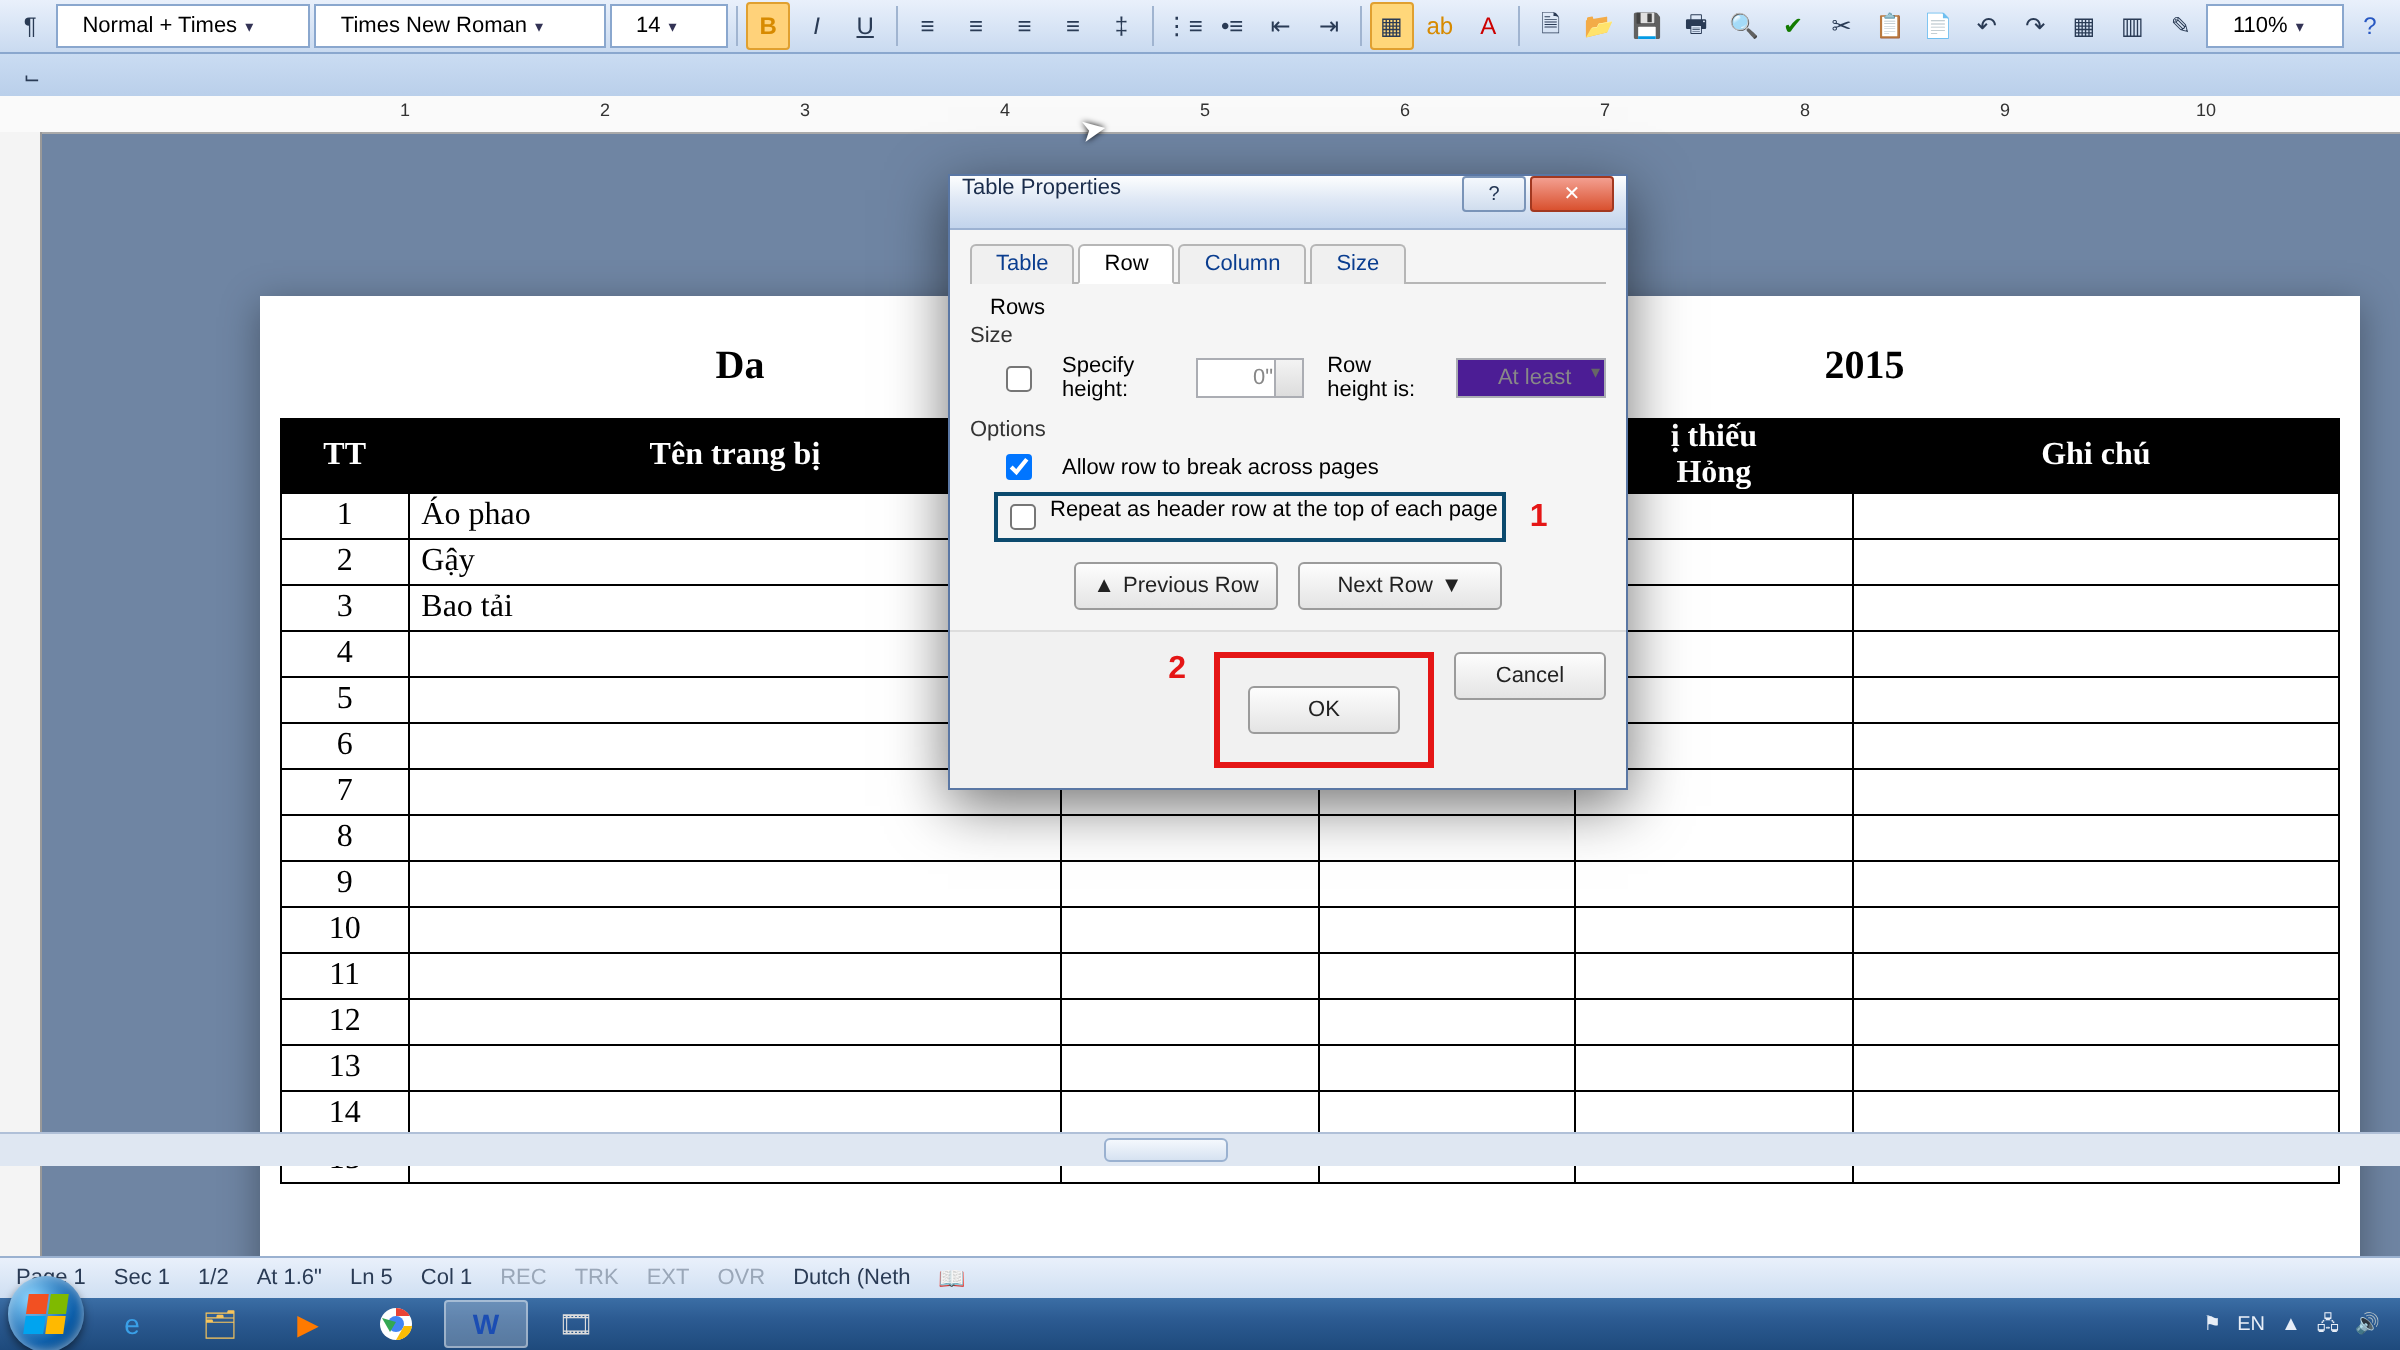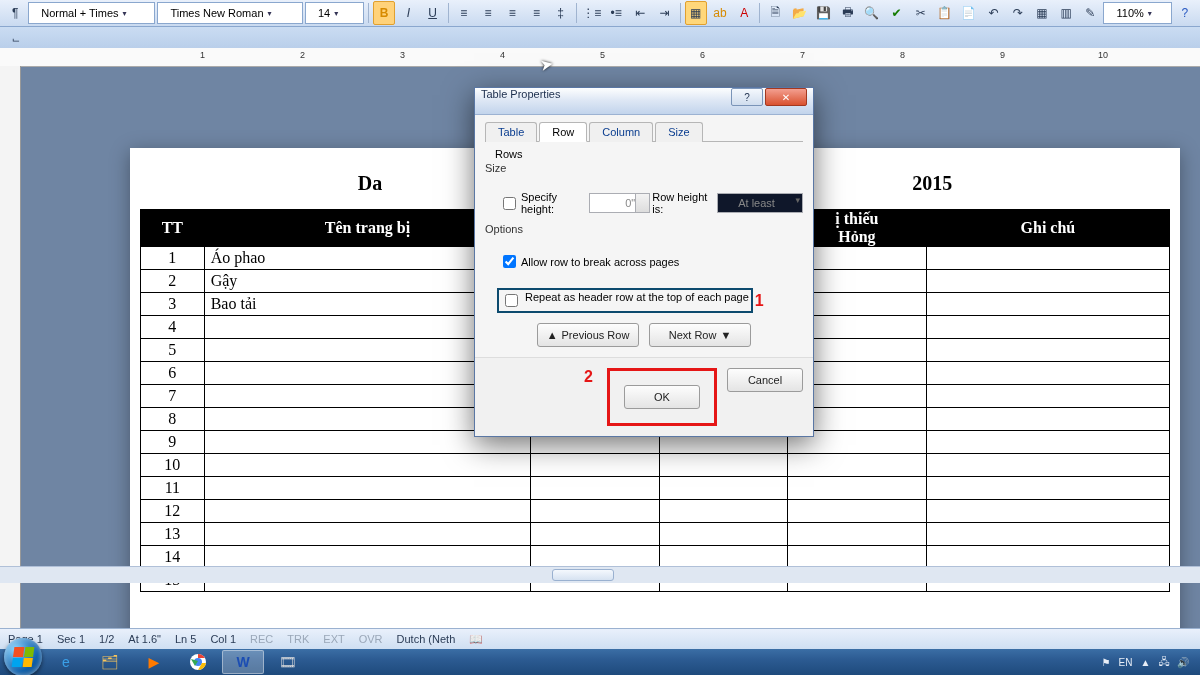--- a/index.html
+++ b/index.html
@@ -29,25 +29,25 @@
   
   .dialog{position:absolute;left:474px;top:87px;width:338px;border:1px solid #5a77a4;background:#f2f2f2;box-shadow:0 8px 28px rgba(0,0,0,.55);font-size:11px;z-index:50}
   .dlg-title{height:26px;background:linear-gradient(#fdfefe,#dfe8f5 45%,#c2d4ec);border-bottom:1px solid #9cb2d2;display:flex;align-items:flex-start;padding:0 6px;color:#1b2d4c}
   .dlg-title .spacer{flex:1}
   .winbtn{width:30px;height:16px;margin-left:2px;border:1px solid #7a94b8;border-radius:2px;display:flex;align-items:center;justify-content:center;font-size:10px;color:#243654;background:linear-gradient(#f4f8fd,#d0ddee)}
   .winbtn.close{background:linear-gradient(#f39f90,#d9512f);color:#fff;border-color:#a23820;width:40px}
   .dlg-body{padding:6px 10px 10px 10px;background:#f5f5f5}
   .tabs{display:flex;border-bottom:1px solid #b6b6b6;margin-bottom:6px}
   .tab{padding:3px 12px;border:1px solid #b6b6b6;border-bottom:none;margin-right:2px;background:#f0f0f0;color:#0a3d8f;border-radius:3px 3px 0 0;position:relative;top:1px}
   .tab.active{background:#fff;color:#000;border-bottom:1px solid #fff;font-weight:normal}
-  .row{display:flex;align-items:center;gap:2px;margin:17px 0 3px 14px}
+  .row{display:flex;align-items:center;gap:12px;margin:3px 0 3px 14px}
   input[type=checkbox]{width:13px;height:13px}
   .spin{width:50px;height:18px;border:1px solid #abadb3;background:#fff;display:inline-flex;align-items:center;justify-content:flex-end;padding-right:14px;position:relative;color:#888}
   .spin::after{content:"";position:absolute;right:0;top:0;width:13px;height:100%;border-left:1px solid #abadb3;background:linear-gradient(#f3f3f3,#ddd)}
-  .sel{width:70px;height:18px;border:1px solid #abadb3;background:#0f172a;display:inline-flex;align-items:center;padding-left:20px;position:relative;color:#888}
+  .sel{width:70px;height:18px;border:1px solid #abadb3;background:#4c1d95;display:inline-flex;align-items:center;padding-left:20px;position:relative;color:#888}
   .sel::after{content:"▾";position:absolute;right:2px;top:1px;font-size:9px;color:#666}
   .callout{border:2px solid #0c4a6e;padding:1px 2px;display:inline-flex;align-items:flex-start;gap:4px}
   .callnum{color:#e51616;font-weight:bold;font-size:16px;font-family:Arial}
   .dlg-nav{display:flex;gap:10px;justify-content:center;margin-top:10px}
   .pillbtn{min-width:100px;height:22px;border:1px solid #9b9b9b;border-radius:3px;background:linear-gradient(#fdfdfd,#e4e4e4);display:flex;align-items:center;justify-content:center;gap:4px;color:#222}
   .dlg-foot{display:flex;justify-content:flex-end;gap:10px;padding:10px 10px 10px 0;border-top:1px solid #ddd;background:#f1f1f1}
   .okwrap{border:3px solid #e51616;padding:14px;display:inline-block}
   .oknum{color:#e51616;font-weight:bold;font-size:16px;margin-right:4px;vertical-align:middle}
   
   .statusbar{position:absolute;left:0;right:0;bottom:26px;height:20px;background:linear-gradient(#e9f0fb,#cfdff2);border-top:1px solid #9ab1d0;display:flex;align-items:center;font-size:11px;color:#2a3b55;padding:0 8px;gap:14px}

